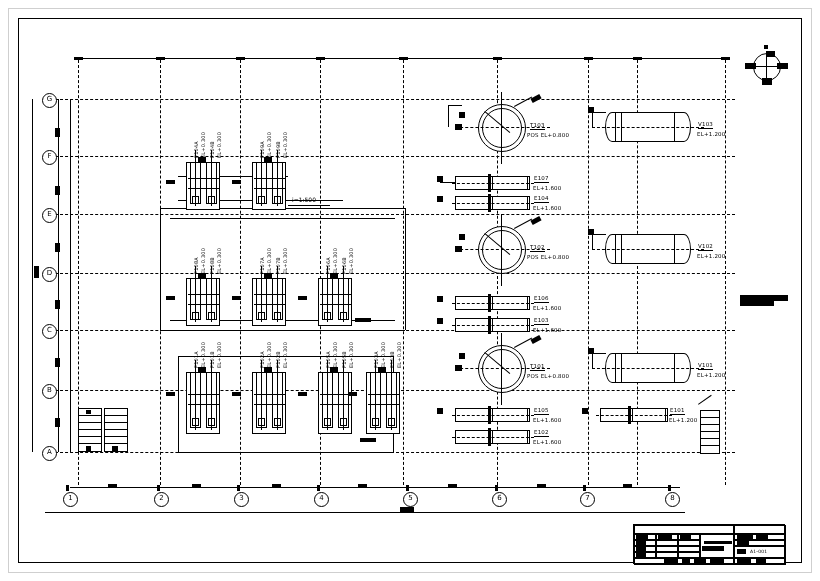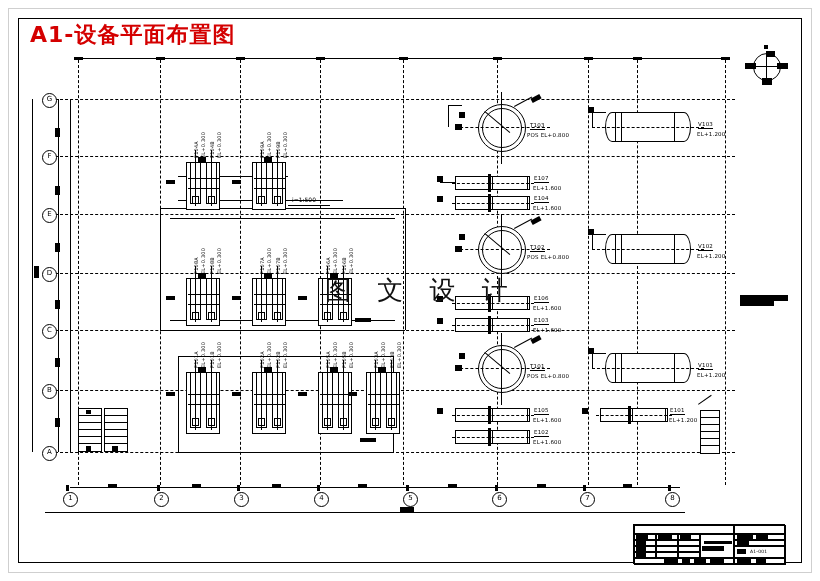--- a/index.html
+++ b/index.html
@@ -82,21 +82,20 @@
   .stairline{position:absolute;height:0;border-top:1px solid #000;}
 </style>
 </head>
 <body>
 
 <div id="sheet">
 
   <div class="border-outer"></div>
   <div class="border-inner"></div>
 
-  <div class="dwg-title">A1-设备平面布置图</div>
 
   <div class="north" style="left:745px;top:45px;width:42px;height:42px;">
     <div class="ring"></div>
     <div class="vline" style="left:21px;top:6px;height:32px;"></div>
     <div class="hline" style="left:5px;top:21px;width:32px;"></div>
     <div class="blk" style="left:19px;top:0px;width:4px;height:4px;"></div>
     <div class="blk" style="left:21px;top:6px;width:9px;height:6px;"></div>
     <div class="blk" style="left:17px;top:33px;width:10px;height:7px;"></div>
     <div class="blk" style="left:0px;top:18px;width:11px;height:6px;"></div>
     <div class="blk" style="left:32px;top:18px;width:11px;height:6px;"></div>
@@ -516,21 +515,20 @@
   <div class="stairline" style="left:700px;top:417px;width:20px;"></div>
   <div class="stairline" style="left:700px;top:424px;width:20px;"></div>
   <div class="stairline" style="left:700px;top:431px;width:20px;"></div>
   <div class="stairline" style="left:700px;top:438px;width:20px;"></div>
   <div class="stairline" style="left:700px;top:445px;width:20px;"></div>
   <div class="hline" style="left:698px;top:404px;width:16px;transform:rotate(-35deg);transform-origin:0 0;"></div>
 
   <div class="blk" style="left:740px;top:295px;width:48px;height:6px;"></div>
   <div class="blk" style="left:740px;top:301px;width:34px;height:5px;"></div>
 
-  <div class="watermark">图 文 设 计</div>
 
   <div class="tb" style="left:633px;top:524px;width:152px;height:40px;">
     <div class="tbcell" style="left:0;top:0;width:100px;height:9px;"></div>
     <div class="tbcell" style="left:100px;top:0;width:52px;height:9px;"></div>
     <div class="tbcell" style="left:0;top:9px;width:22px;height:6px;"></div>
     <div class="tbcell" style="left:22px;top:9px;width:22px;height:6px;"></div>
     <div class="tbcell" style="left:44px;top:9px;width:22px;height:6px;"></div>
     <div class="tbcell" style="left:0;top:15px;width:22px;height:6px;"></div>
     <div class="tbcell" style="left:22px;top:15px;width:22px;height:6px;"></div>
     <div class="tbcell" style="left:44px;top:15px;width:22px;height:6px;"></div>

